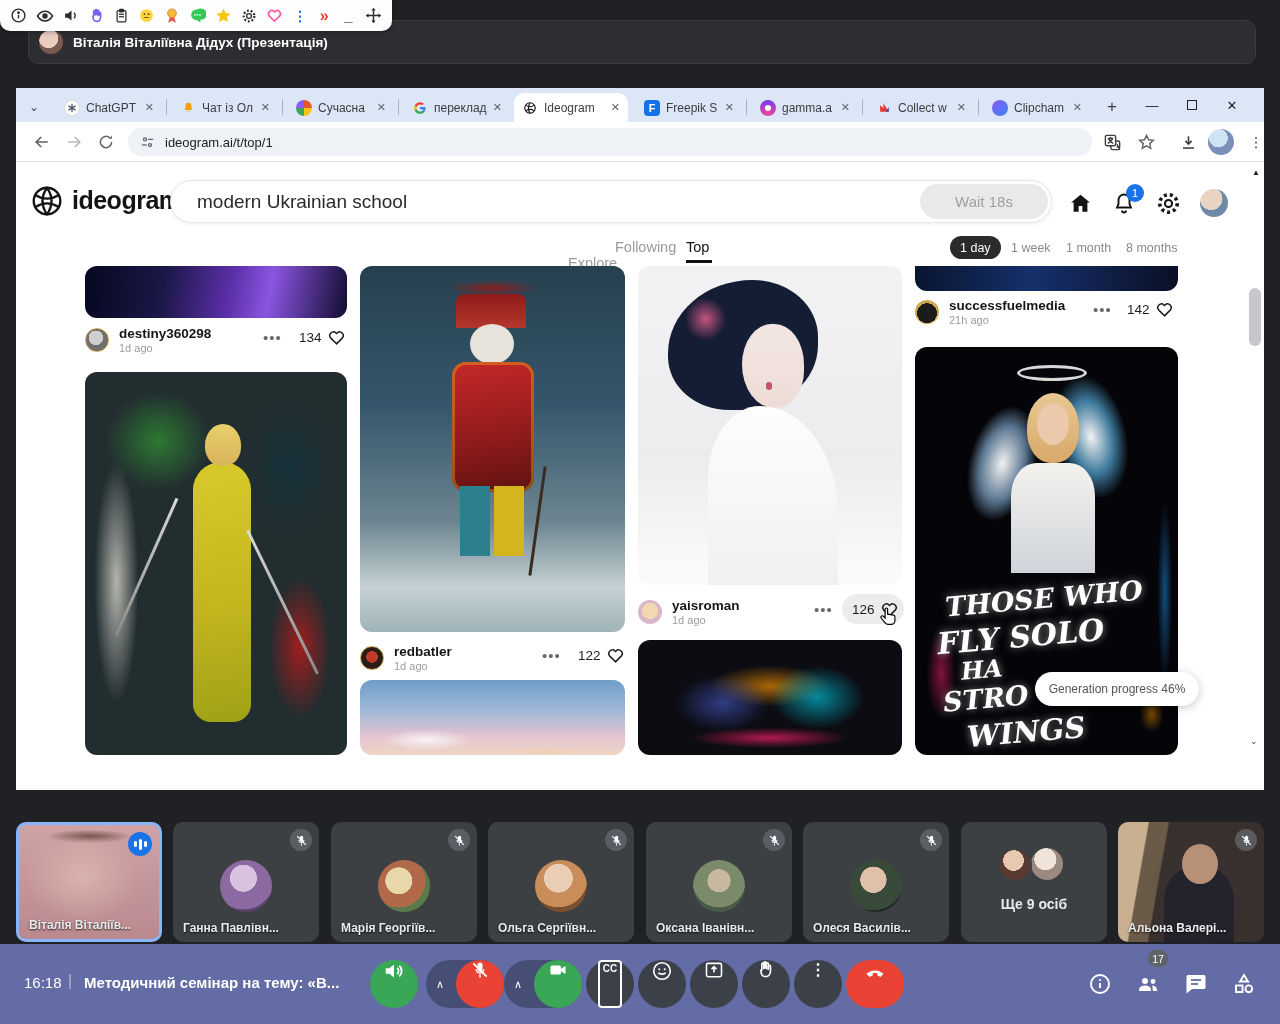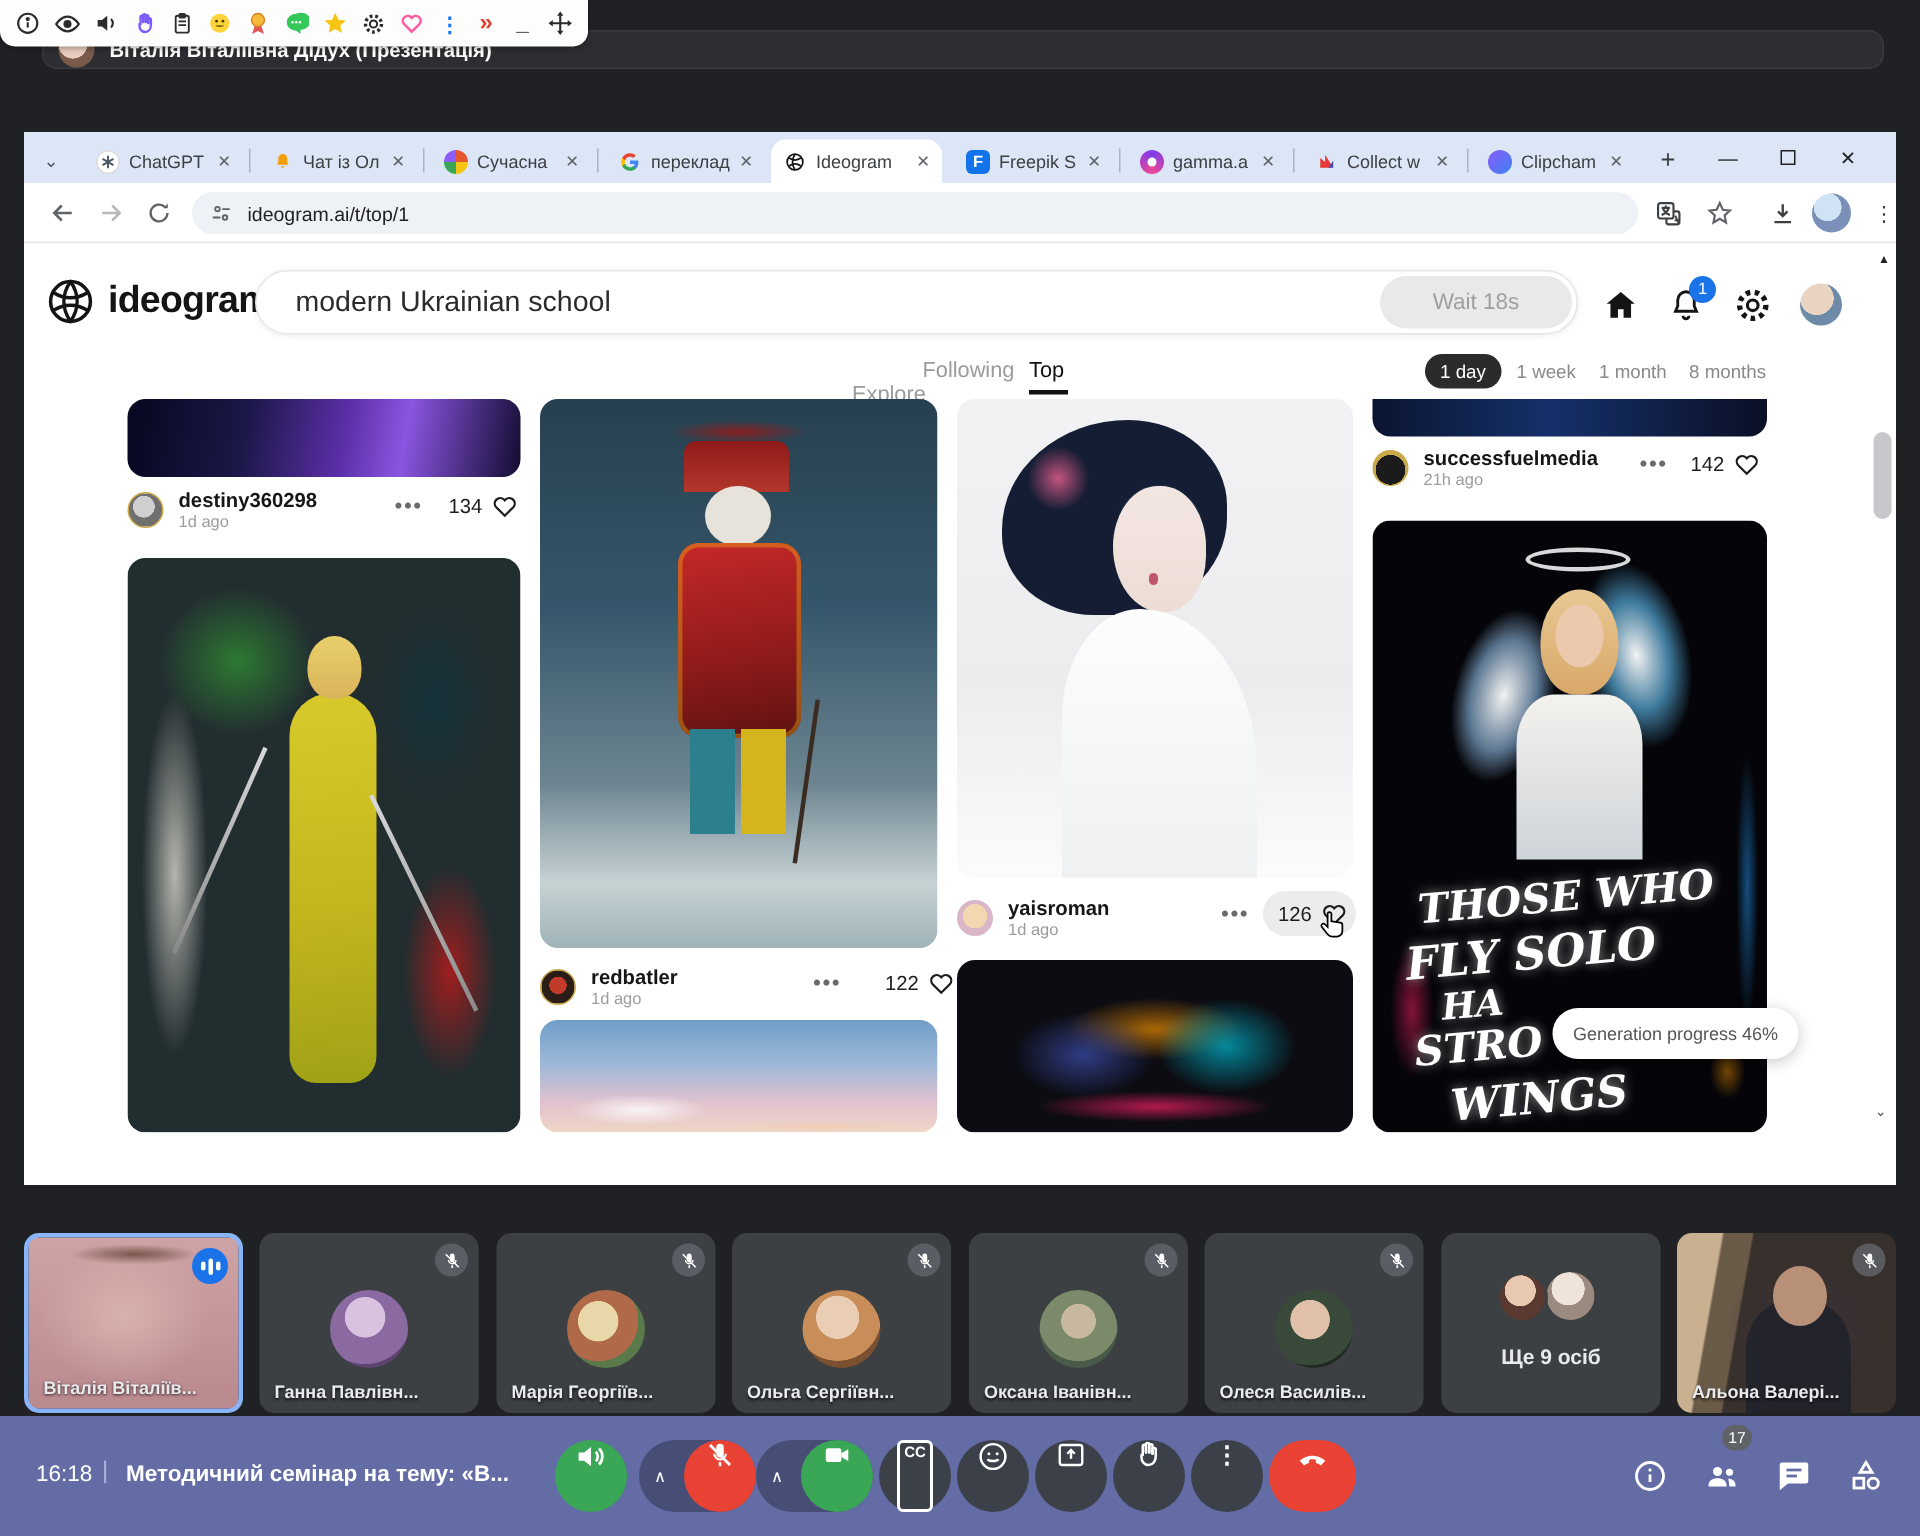--- a/index.html
+++ b/index.html
@@ -7,21 +7,21 @@
   #stage{position:relative;width:1280px;height:1024px;background:#202124;overflow:hidden;}
   .abs{position:absolute;}
   svg{display:block;}
 
   
   #shareToolbar{left:0;top:0;width:392px;height:31px;background:#fdfdfd;border-radius:0 0 10px 10px;
     display:flex;align-items:center;gap:9px;padding:0 10px;box-shadow:0 1px 4px rgba(0,0,0,.35);z-index:40;}
   #shareToolbar .tico{width:18px;height:18px;display:flex;align-items:center;justify-content:center;font-size:15px;line-height:1;}
 
   
-  #banner{left:28px;top:20px;width:1228px;height:26px;background:#2d2e31;border:1px solid #3a3b3e;border-radius:10px;
+  #banner{left:28px;top:20px;width:1228px;height:44px;background:#2d2e31;border:1px solid #3a3b3e;border-radius:10px;
     display:flex;align-items:center;padding:0 10px;z-index:30;}
   #banner .bavatar{width:24px;height:24px;border-radius:50%;background:radial-gradient(circle at 40% 35%,#e9cdbf 0 45%,#7a5a4d 46% 100%);margin-right:10px;flex:none;}
   #banner .bname{color:#fff;font-size:13.5px;font-weight:bold;}
 
   
   #screen{left:16px;top:88px;width:1248px;height:702px;background:#fff;overflow:hidden;}
   #tabstrip{left:0;top:0;width:1248px;height:34px;background:#dde6f6;}
   .tab{position:absolute;top:5px;height:29px;display:flex;align-items:center;padding:0 8px;border-radius:10px 10px 0 0;width:106px;}
   .tab .tlabel{font-size:12px;color:#3c4043;margin:0 6px;white-space:nowrap;overflow:hidden;flex:1;}
   .tab .tclose{font-size:11px;color:#5f6368;flex:none;}
@@ -414,21 +414,21 @@
         <div class="abs" style="left:92px;top:96px;width:82px;height:130px;border-radius:14px;background:linear-gradient(170deg,#c62828 0%,#8e1a1a 60%,#5e1212 100%);box-shadow:inset 0 0 0 3px rgba(246,197,20,.35);"></div>
         <div class="abs" style="left:100px;top:220px;width:30px;height:70px;background:#2c7f8c;"></div>
         <div class="abs" style="left:134px;top:220px;width:30px;height:70px;background:#d4b51e;"></div>
         <div class="abs" style="left:176px;top:200px;width:3px;height:110px;background:#3a2c20;transform:rotate(8deg);"></div>
       </div>
       <div class="crow" style="left:344px;top:482px;width:265px;">
         <span class="cav" style="background:radial-gradient(circle at 50% 45%,#c23a2a 0 35%,#2a1d18 36% 100%);border:1.5px solid #caa94a;"></span>
         <span class="cuser">redbatler</span>
         <span class="ctime">1d ago</span>
         <span class="cmore" style="left:182px;">•••</span>
-        <span class="clikes" style="left:218px;margin-left:12px;">
+        <span class="clikes" style="left:218px;">
           <span>122</span>
           <svg class="heartico" viewBox="0 0 24 24" fill="none" stroke="currentColor" stroke-width="1.9">
               <path d="M12 20l-7.2-7.2a4.6 4.6 0 016.5-6.5l.7.7.7-.7a4.6 4.6 0 016.5 6.5z"></path>
             </svg>
         </span>
       </div>
       <div class="cimg" style="left:344px;top:518px;width:265px;height:75px;background:
           radial-gradient(closest-side at 25% 80%,rgba(255,255,255,.8),rgba(255,255,255,0) 70%),
           radial-gradient(closest-side at 70% 95%,rgba(244,205,180,.9),rgba(244,205,180,0) 75%),
           linear-gradient(180deg,#6f9ec7 0%,#9fb8d8 40%,#e3c3cf 75%,#eed6c4 100%);"></div>

